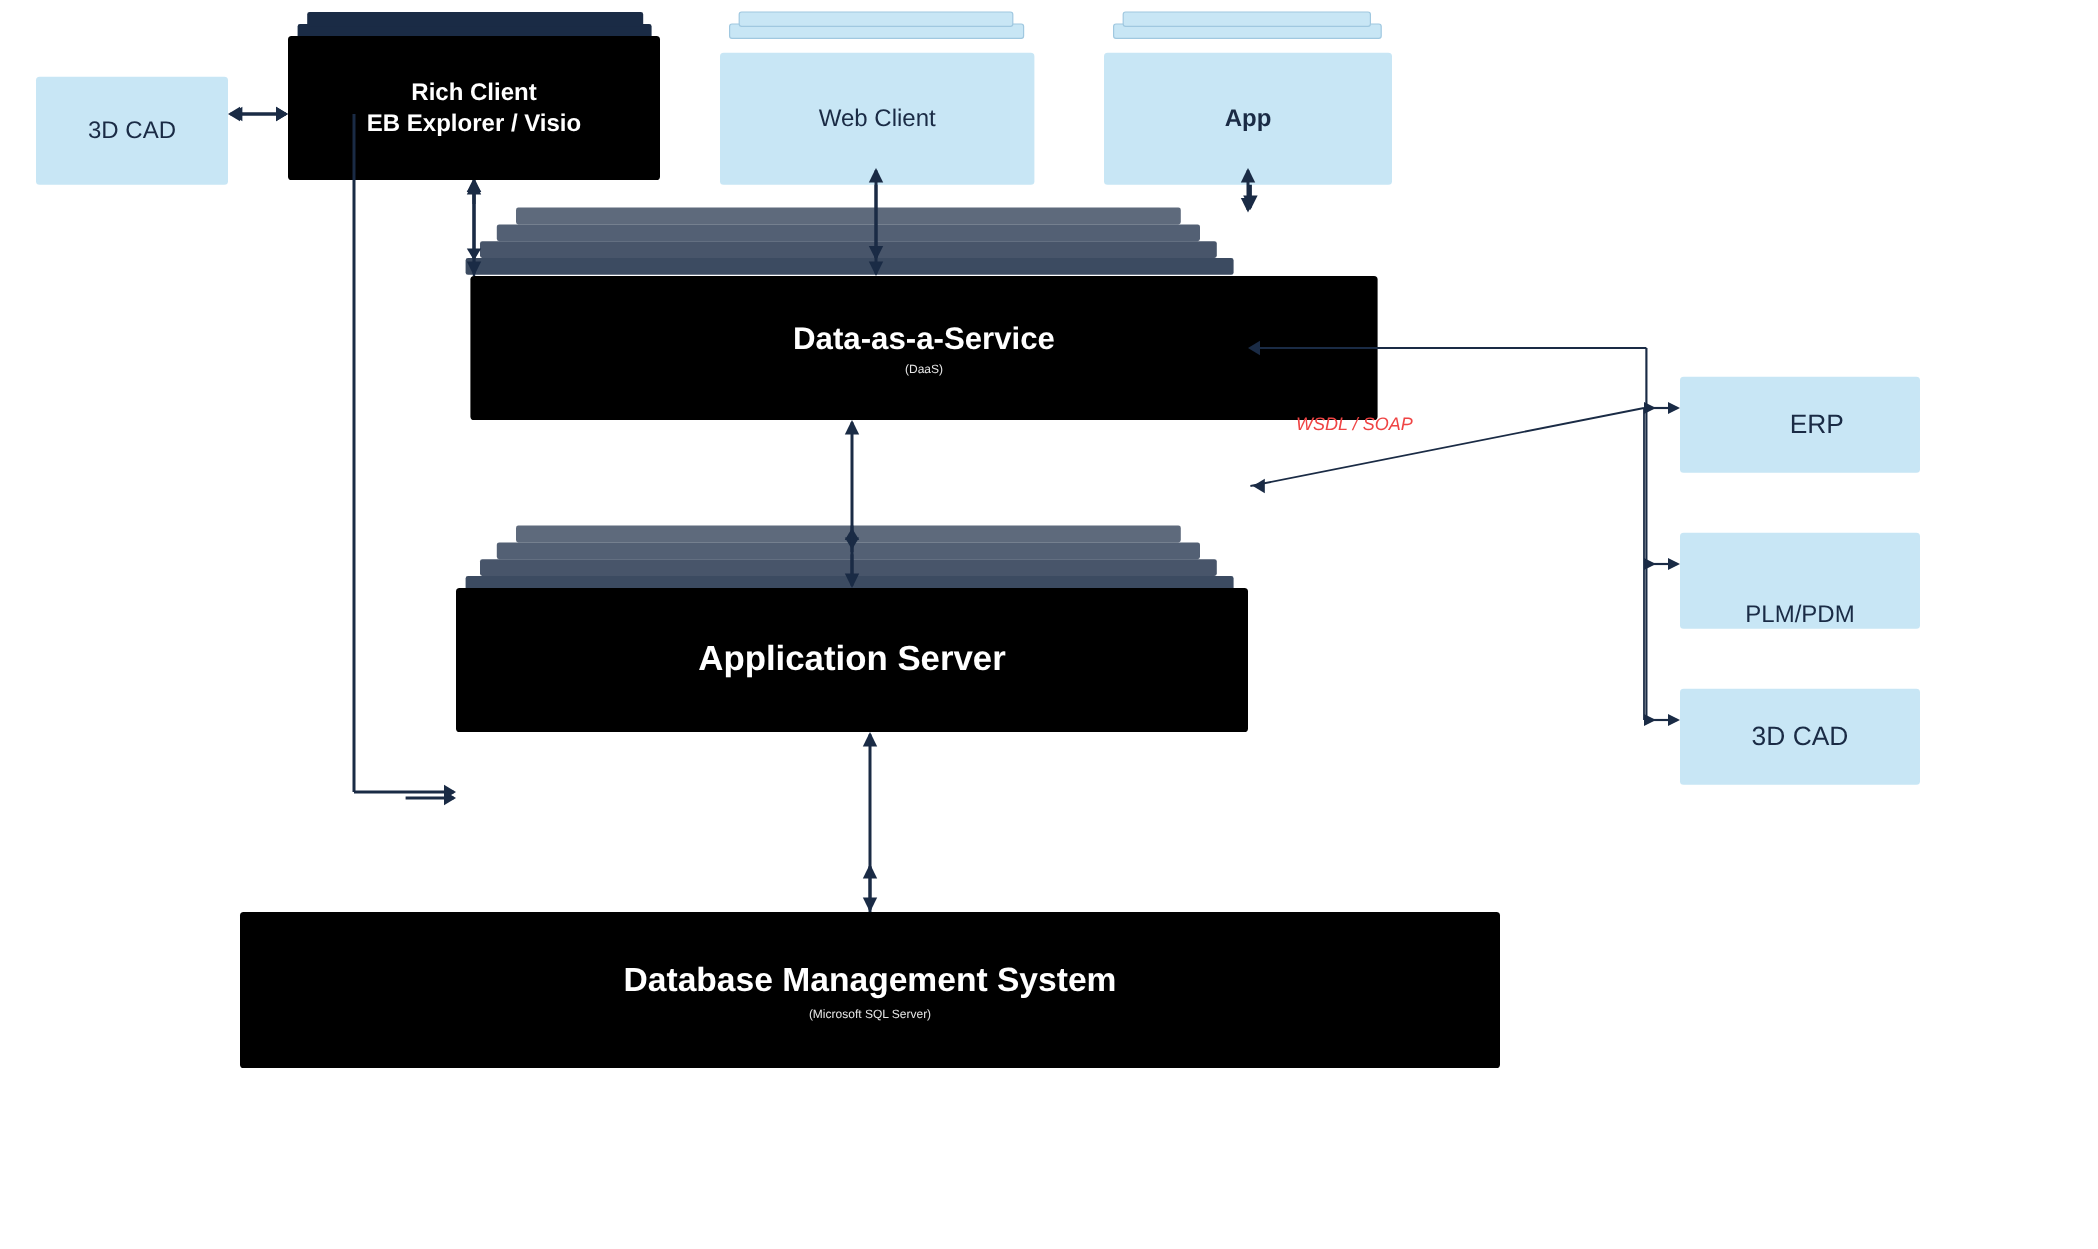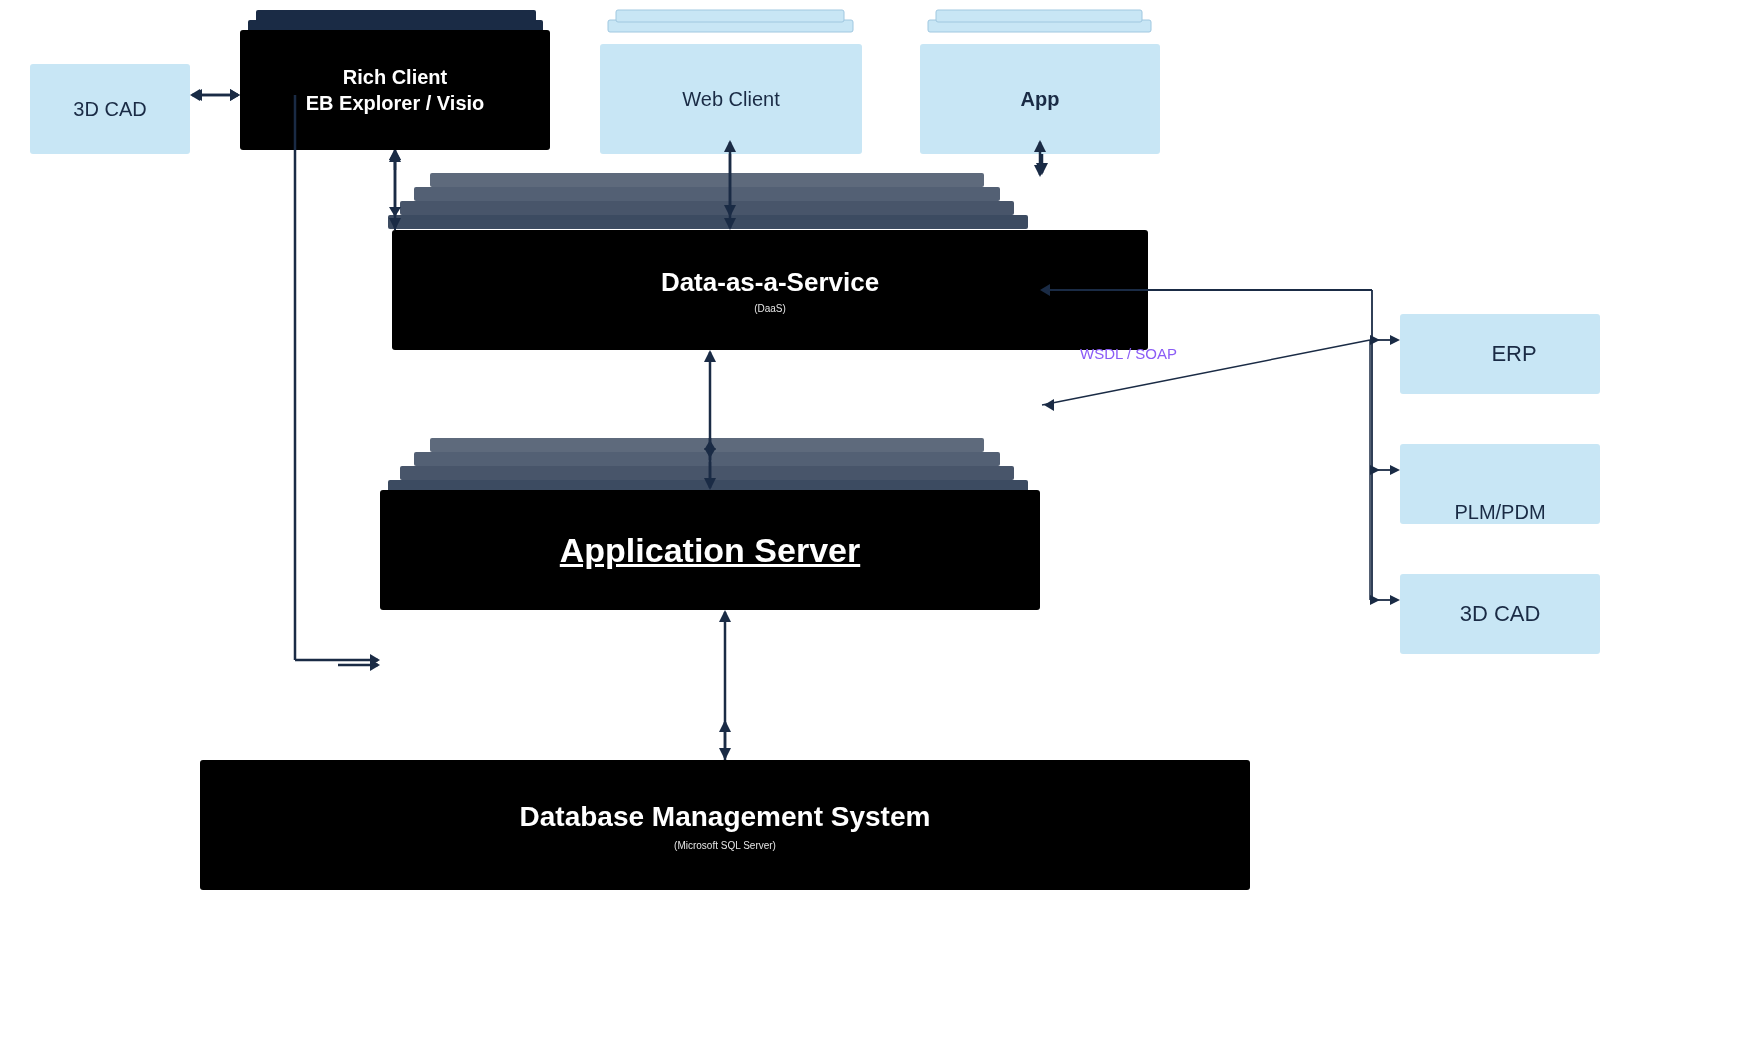--- a/index.html
+++ b/index.html
@@ -164,41 +164,41 @@
   <div class="light-box" style="left:920px; top:30px; width:240px; height:110px;font-weight:bold;">
     <span>App</span>
   </div>
 
   <div class="dark-box" style="left:380px; top:230px; width:756px; height:120px;margin-left:12px;">
     <span class="box-title" style="font-size:26px;">Data-as-a-Service</span>
     <span class="box-subtitle">(DaaS)</span>
   </div>
 
   <div class="dark-box" style="left:380px; top:490px; width:660px; height:120px;">
-    <span class="box-title" style="font-size:34px;text-decoration:underline;">Application Server</span>
+    <span class="box-title" style="font-size:29px;">Application Server</span>
   </div>
 
   <div class="dark-box" style="left:200px; top:760px; width:1050px; height:130px;">
     <span class="box-title" style="font-size:28px;">Database Management System</span>
     <span class="box-subtitle">(Microsoft SQL Server)</span>
   </div>
 
   <div class="light-box" style="left:1400px; top:300px; width:200px; height:80px; font-size:22px;padding-left:28px;">
     <span>ERP</span>
   </div>
 
   <div class="light-box" style="left:1400px; top:430px; width:200px; height:80px; font-size:20px;justify-content:flex-end;">
     <span>PLM/PDM</span>
   </div>
 
   <div class="light-box" style="left:1400px; top:560px; width:200px; height:80px; font-size:22px;">
     <span>3D CAD</span>
   </div>
 
-  <div style="position:absolute; left:1080px; top:345px; font-size:15px; color:#8b5cf6; white-space:nowrap;">
+  <div style="position:absolute; left:1080px; top:345px; font-size:15px; color:#ef4444; white-space:nowrap;font-style:italic;">
     <span>WSDL / SOAP</span>
   </div>
 
   <svg style="position:absolute;top:0;left:0;width:1748px;height:1041px;pointer-events:none;">
 
     <line x1="395" y1="152" x2="395" y2="228" stroke="#1a2b45" stroke-width="2.5"></line>
     <polygon points="395,150 389,162 401,162" fill="#1a2b45"></polygon>
     <polygon points="395,230 389,218 401,218" fill="#1a2b45"></polygon>
 
     <line x1="730" y1="142" x2="730" y2="228" stroke="#1a2b45" stroke-width="2.5"></line>

